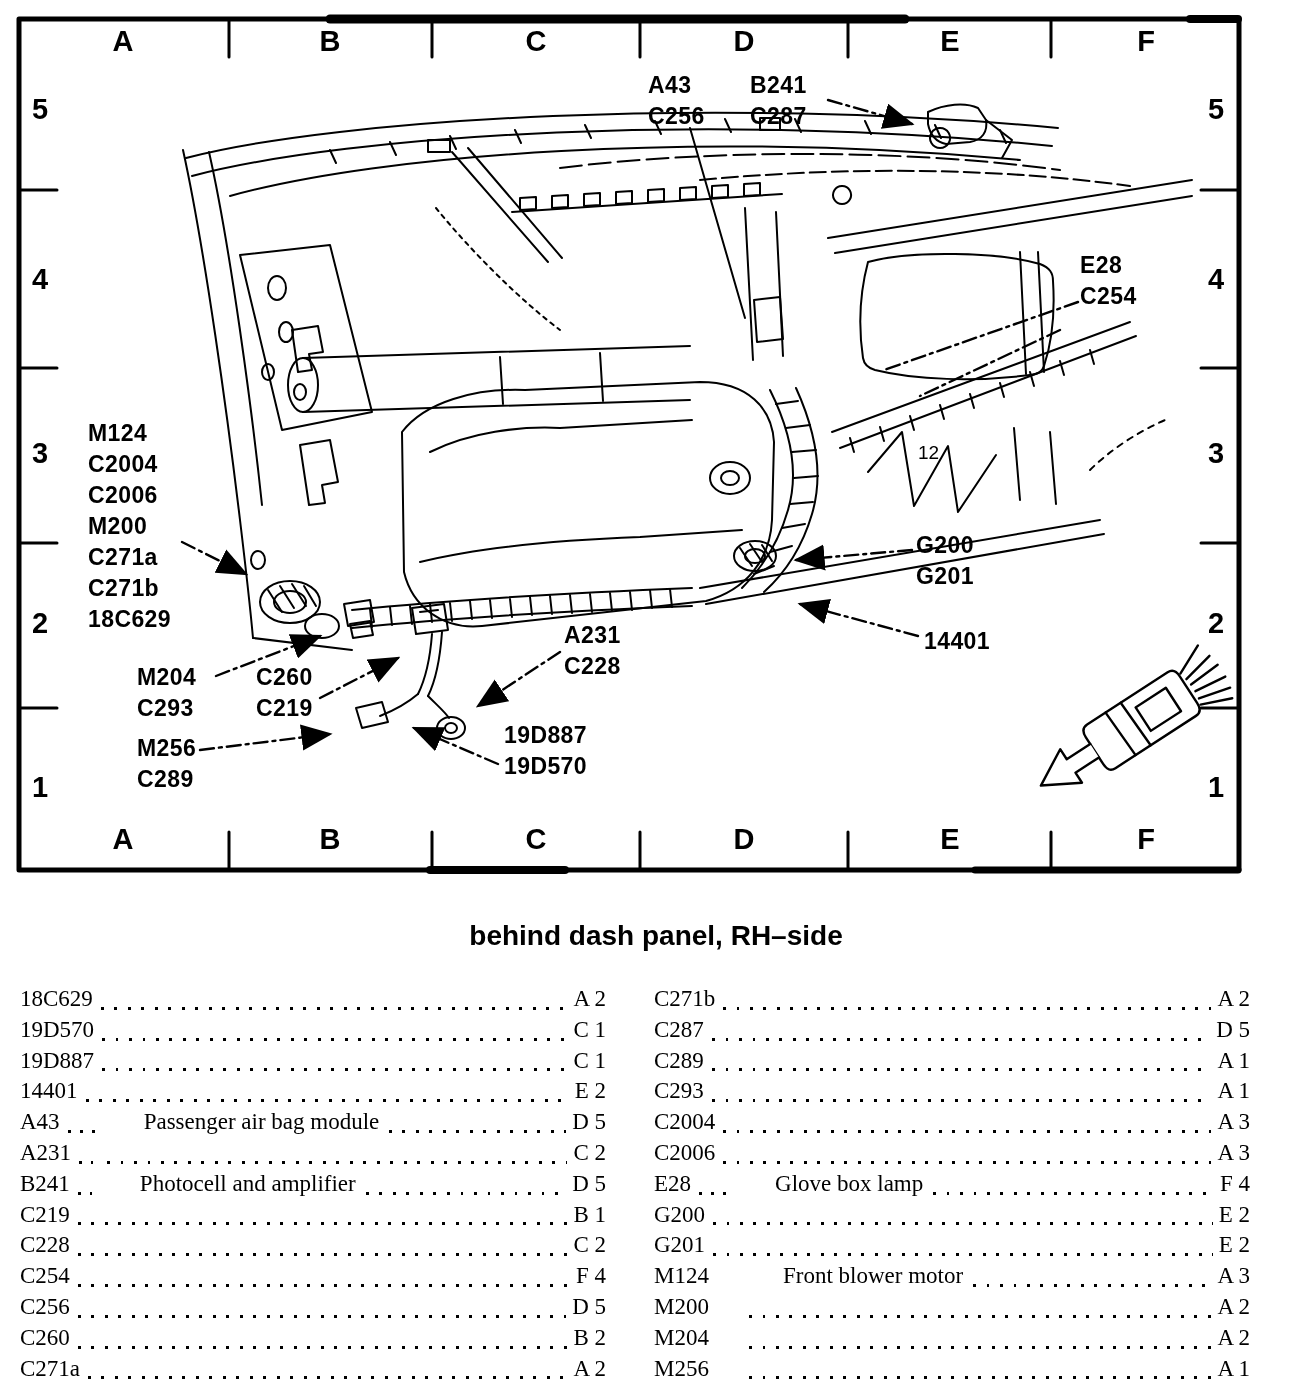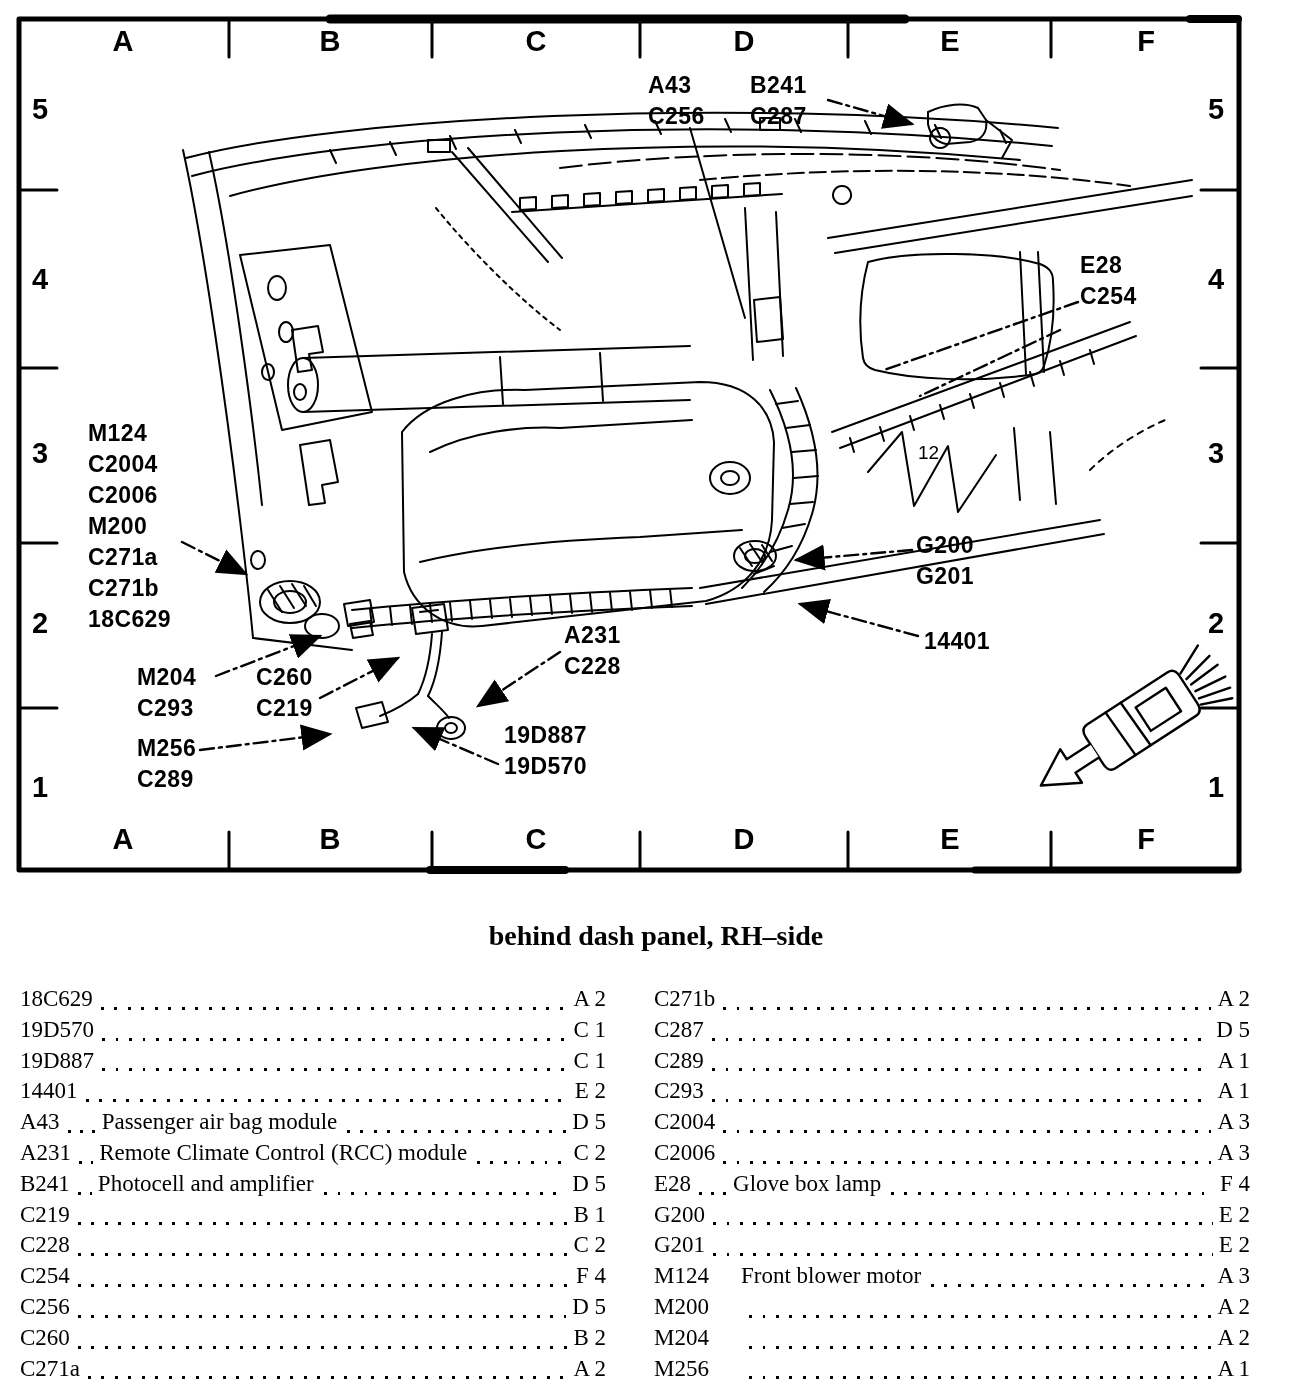--- a/index.html
+++ b/index.html
@@ -5,29 +5,29 @@
   html,body{margin:0;padding:0;background:#fff;}
   body{width:1312px;height:1396px;position:relative;color:#000;
        font-family:"Liberation Sans",sans-serif;overflow:hidden;}
   .diagram{position:absolute;top:0;left:0;width:1312px;height:902px;}
   .art{position:absolute;top:0;left:0;}
   .gcol{position:absolute;transform:translateX(-50%);font-weight:bold;font-size:29px;line-height:30px;}
   .grow{position:absolute;font-weight:bold;font-size:29px;line-height:30px;}
   .callout{position:absolute;font-weight:bold;font-size:23px;line-height:31px;white-space:nowrap;letter-spacing:.4px;}
   .inline-num{position:absolute;font-weight:normal;font-size:19px;}
   .caption{position:absolute;top:920px;left:0;width:100%;text-align:center;
-           font-family:Liberation Serif, serif;font-weight:bold;font-size:28px;}
+           font-family:Liberation Sans, sans-serif;font-weight:bold;font-size:28px;}
   .index{position:absolute;top:986px;left:20px;width:1230px;display:flex;gap:48px;
          font-family:"Liberation Serif",serif;font-size:23px;}
   .col{display:flex;flex-direction:column;}
   .col-left{width:586px;}
   .col-right{width:596px;}
   .row{display:flex;align-items:baseline;height:30.8px;}
   .rid{white-space:nowrap;}
-  .desc{white-space:nowrap;margin-right:2px;}
+  .desc{white-space:nowrap;margin-right:2px;margin-left:42px;}
   .leader{flex:1 1 auto;min-width:12px;height:3px;align-self:flex-end;margin:0 6px 7px 8px;
           background-image:repeating-linear-gradient(to right,#000 0 2.8px,transparent 2.8px 13.5px);}
   .idsep{height:3px;align-self:flex-end;margin-bottom:7px;margin-left:8px;margin-right:6px;}
   .idsep.dots{width:28px;background-image:repeating-linear-gradient(to right,#000 0 2.8px,transparent 2.8px 12px);}
   .idsep.gap{width:18px;}
   .ref{white-space:nowrap;}
 </style>
 </head>
 <body>
 
@@ -278,21 +278,20 @@
     <div class="row">
         <span class="rid">A43</span>
         <span class="idsep dots"></span>
         <span class="desc">Passenger air bag module</span>
         <span class="leader"></span>
         <span class="ref">D 5</span>
       </div>
     <div class="row">
         <span class="rid">A231</span>
         <span class="idsep dots" style="width:14px"></span>
-        <span class="desc">Remote Climate Control (RCC) module</span>
         <span class="leader"></span>
         <span class="ref">C 2</span>
       </div>
     <div class="row">
         <span class="rid">B241</span>
         <span class="idsep dots" style="width:14px"></span>
         <span class="desc">Photocell and amplifier</span>
         <span class="leader"></span>
         <span class="ref">D 5</span>
       </div>

